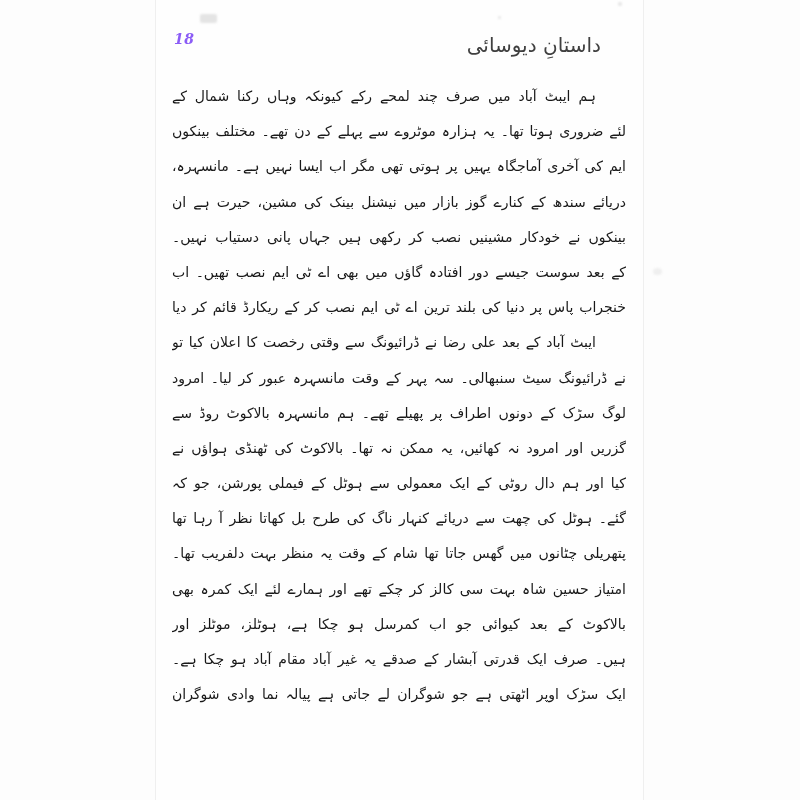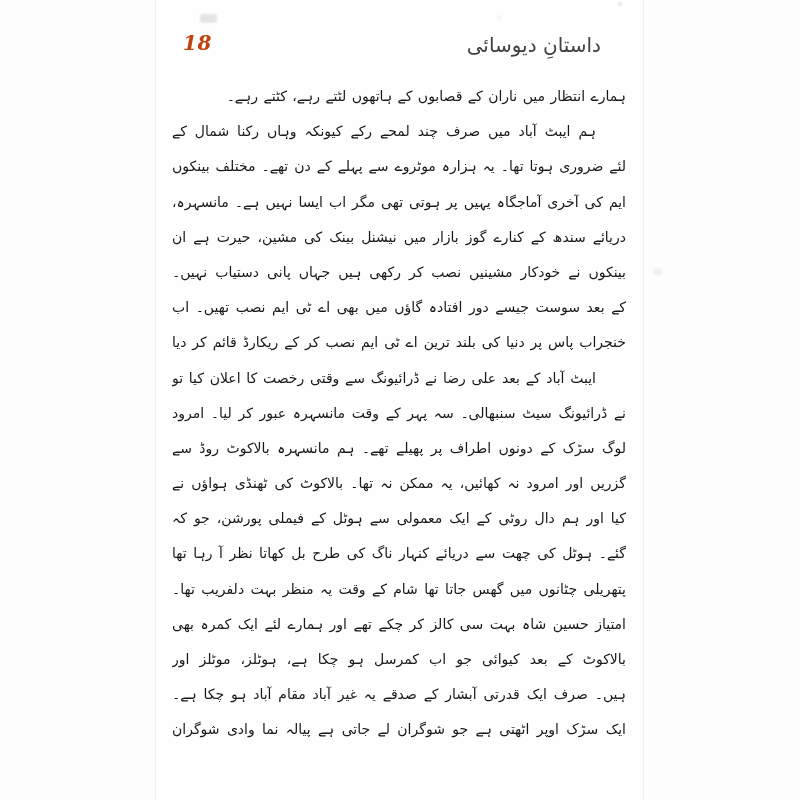--- a/index.html
+++ b/index.html
@@ -11,23 +11,23 @@
   
   .page-surface {
     position:absolute; top:0; bottom:0; left:156px; width:487px;
     background:#fefefe;
   }
   .page-edge { position:absolute; top:0; bottom:0; width:1px; background:rgba(0,0,0,0.055); }
   .page-edge.left  { left:155px; }
   .page-edge.right { left:643px; }
 
   .page-number {
-    position:absolute; left:183px; top:31px;
+    position:absolute; left:174px; top:31px;
     font-family:"DejaVu Serif", serif; font-style:italic; font-weight:bold;
-    font-size:20px; color:#c2410c; letter-spacing:0.5px;
+    font-size:14px; color:#8b5cf6; letter-spacing:0.5px;
   }
   .book-title {
     position:absolute; left:460px; top:33px; width:141px;
     direction:rtl; text-align:left; 
     unicode-bidi:plaintext;
     font-size:20px; color:#404040; white-space:nowrap;
     text-align:right;
   }
 
   .body-text {
@@ -55,21 +55,20 @@
 
 <div class="canvas">
   <div class="page-surface"></div>
   <div class="page-edge left"></div>
   <div class="page-edge right"></div>
 
   <div class="page-number">18</div>
   <div class="book-title">داستانِ دیوسائی</div>
 
   <div class="body-text">
-      <div class="line no-fill">ہمارے انتظار میں ناران کے قصابوں کے ہاتھوں لٹتے رہے، کٹتے رہے۔</div>
       <div class="line indent">ہم ایبٹ آباد میں صرف چند لمحے رکے کیونکہ وہاں رکنا شمال کے سیاحوں کے</div>
       <div class="line">لئے ضروری ہوتا تھا۔ یہ ہزارہ موٹروے سے پہلے کے دن تھے۔ مختلف بینکوں کی اے ٹی</div>
       <div class="line">ایم کی آخری آماجگاہ یہیں پر ہوتی تھی مگر اب ایسا نہیں ہے۔ مانسہرہ، بالاکوٹ، ناران،</div>
       <div class="line">دریائے سندھ کے کنارے گوز بازار میں نیشنل بینک کی مشین، حیرت ہے ان مقامات پر</div>
       <div class="line">بینکوں نے خودکار مشینیں نصب کر رکھی ہیں جہاں پانی دستیاب نہیں۔ ہنزہ کی پوری وادی</div>
       <div class="line">کے بعد سوست جیسے دور افتادہ گاؤں میں بھی اے ٹی ایم نصب تھیں۔ اب نیشنل بینک نے</div>
       <div class="line">خنجراب پاس پر دنیا کی بلند ترین اے ٹی ایم نصب کر کے ریکارڈ قائم کر دیا ہے۔ مگر ہم</div>
       <div class="line indent">ایبٹ آباد کے بعد علی رضا نے ڈرائیونگ سے وقتی رخصت کا اعلان کیا تو میں</div>
       <div class="line">نے ڈرائیونگ سیٹ سنبھالی۔ سہ پہر کے وقت مانسہرہ عبور کر لیا۔ امرود کے چھابے سجائے</div>
       <div class="line">لوگ سڑک کے دونوں اطراف پر پھیلے تھے۔ ہم مانسہرہ بالاکوٹ روڈ سے جولائی میں</div>

